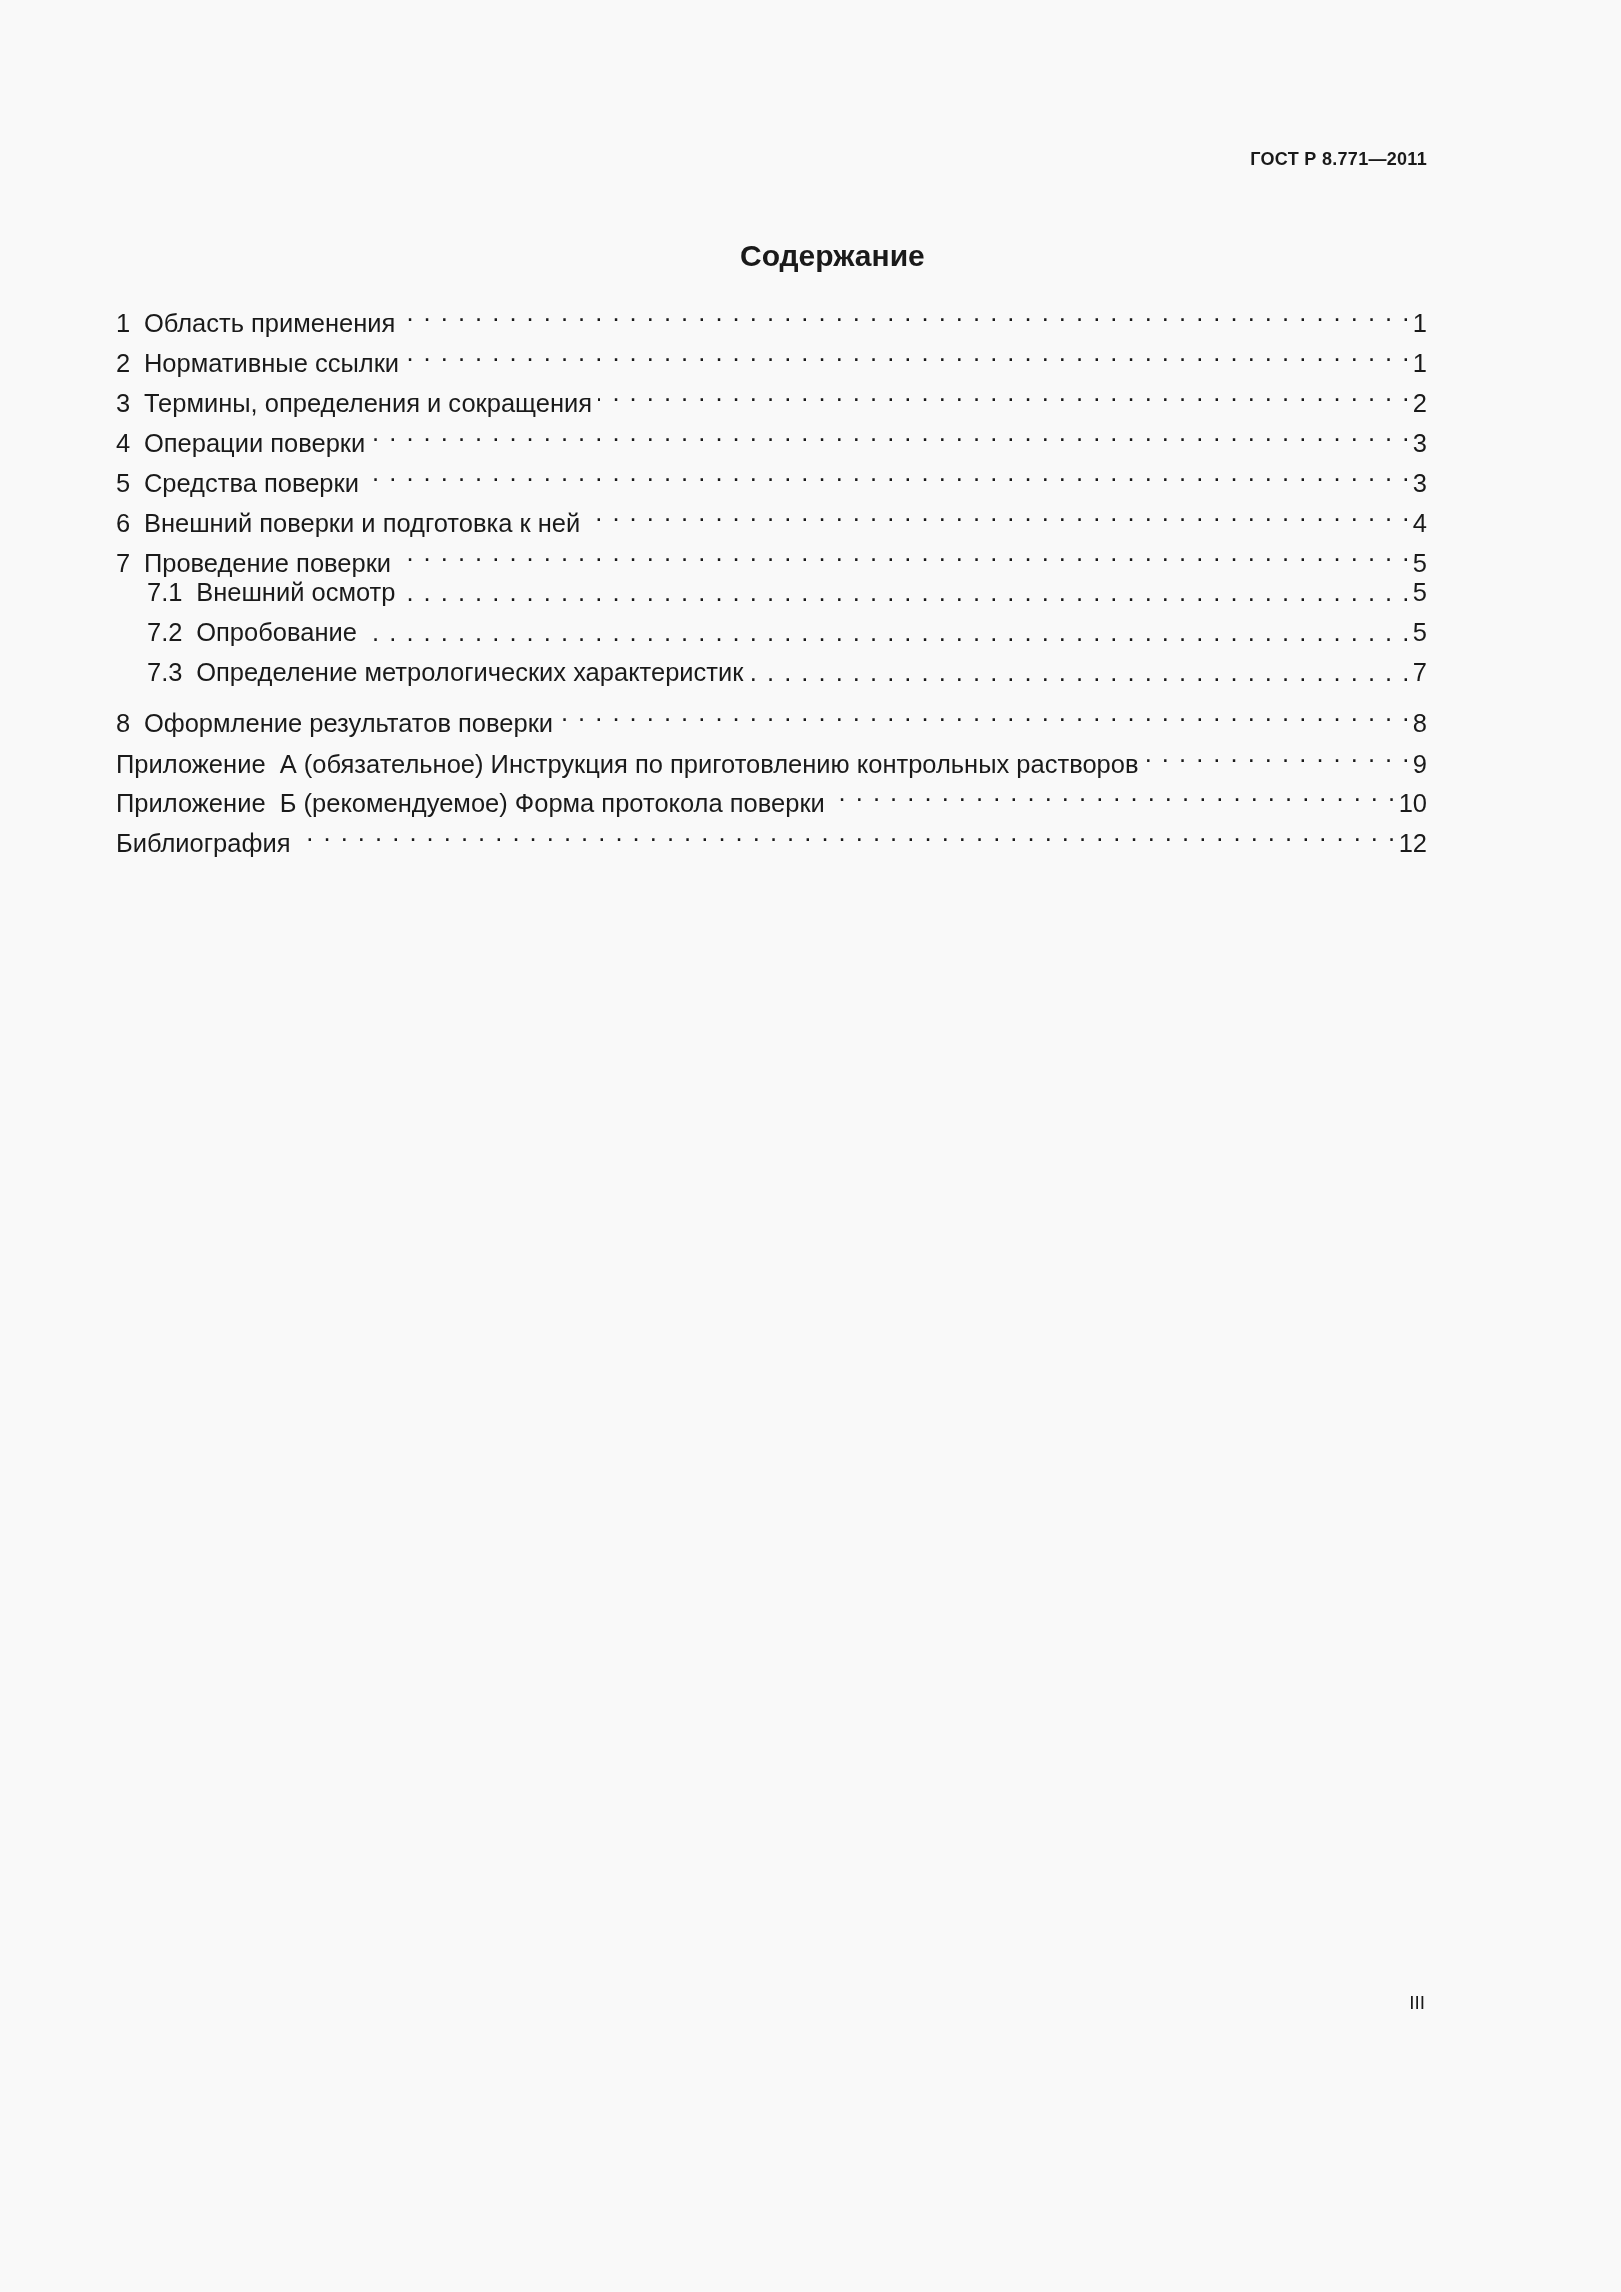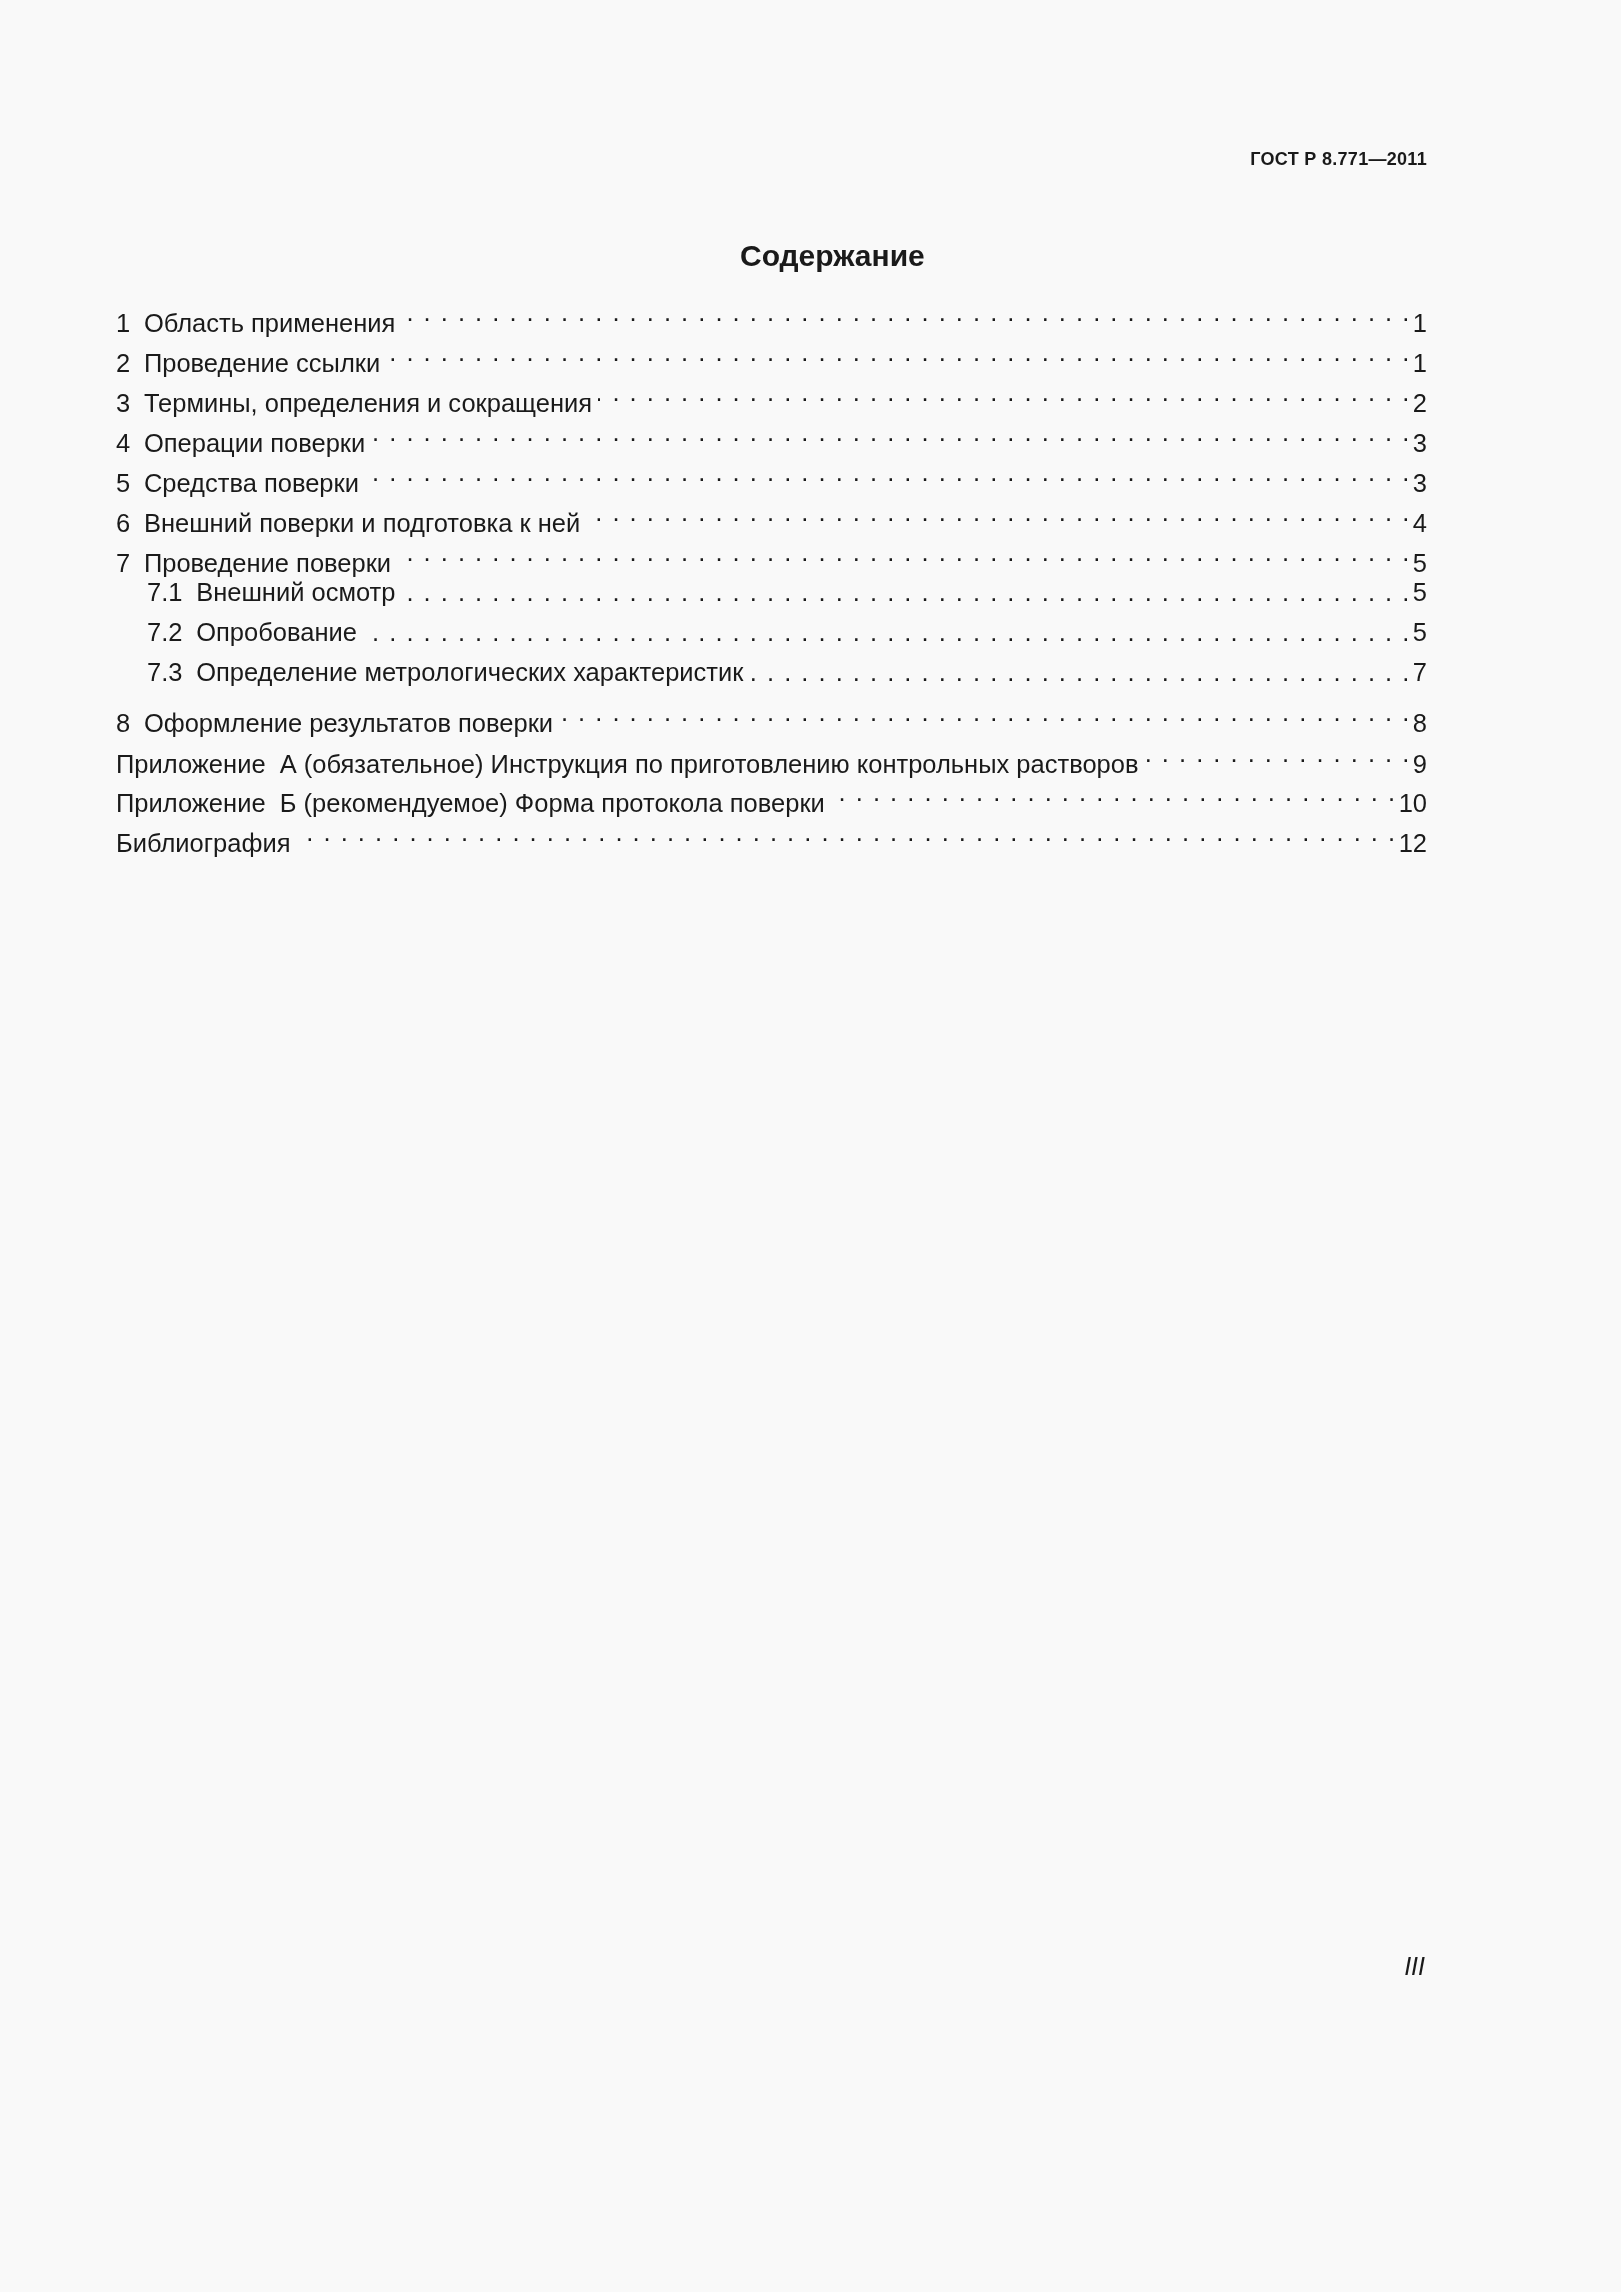--- a/index.html
+++ b/index.html
@@ -77,43 +77,42 @@
       top: 0;
       white-space: nowrap;
       letter-spacing: 1.5px;
     }
     .toc-page {
       flex: 0 0 auto;
       text-align: right;
     }
     .page-number {
       position: absolute;
-      top: 1952px;
+      top: 1992px;
       right: 196px;
-      font-size: 25px;
-      font-style: italic;
+      font-size: 19px;
     }
   </style>
 </head>
 <body>
 
 <div class="doc-code">ГОСТ Р 8.771—2011</div>
 
 <h1 class="toc-title" style="margin:16px;">Содержание</h1>
 
 <ul class="toc">
   <li class="toc-row level-1">
     <span class="toc-num">1</span>
     <span class="toc-label">Область применения</span>
     <span class="toc-dots"></span>
     <span class="toc-page">1</span>
   </li>
   <li class="toc-row level-1">
     <span class="toc-num">2</span>
-    <span class="toc-label">Проведение ссылки</span>
+    <span class="toc-label">Нормативные ссылки</span>
     <span class="toc-dots"></span>
     <span class="toc-page">1</span>
   </li>
   <li class="toc-row level-1">
     <span class="toc-num">3</span>
     <span class="toc-label">Термины, определения и сокращения</span>
     <span class="toc-dots"></span>
     <span class="toc-page">2</span>
   </li>
   <li class="toc-row level-1">

